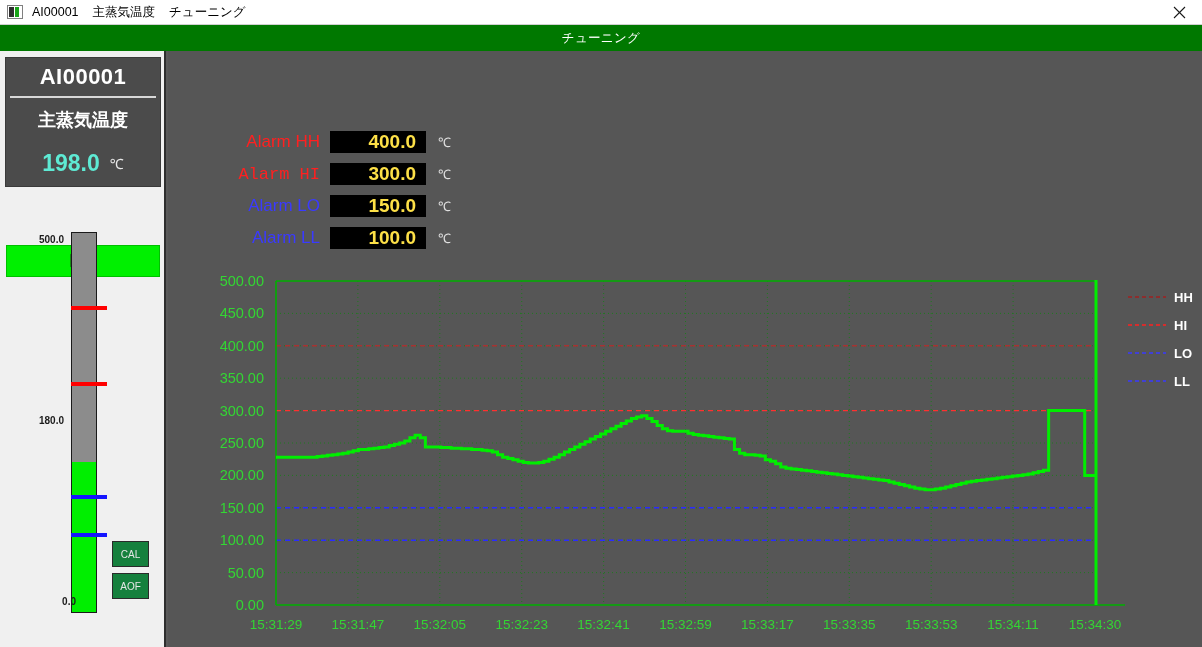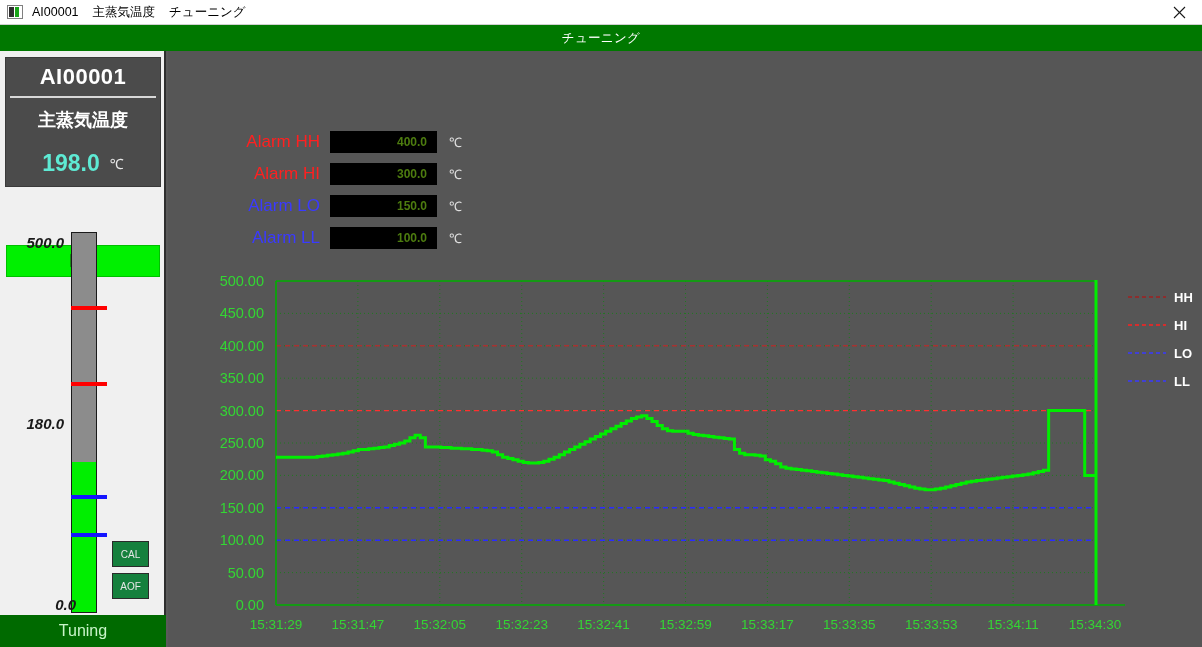--- a/index.html
+++ b/index.html
@@ -104,22 +104,22 @@
     position: absolute; left: 0; bottom: 0; width: 100%;
     background: #00ef00;
   }
   .gauge-seg-line {
     position: absolute; left: 0; width: 100%; height: 1px; background: #1a1a1a;
   }
   .gauge-marker {
     position: absolute; height: 4px;
   }
   .gauge-label {
-    position: absolute; font-size: 15px; font-weight: bold; color: #1a1a1a;
-    text-align: right; width: 58px; font-style: italic;
+    position: absolute; font-size: 10px; font-weight: bold; color: #1a1a1a;
+    text-align: right; width: 58px;
   }
   #btn-cal, #btn-aof {
     position: absolute; left: 112px; width: 37px; height: 26px;
     background: #15803d; border: 1px solid #2a2a2a;
     display: flex; align-items: center; justify-content: center;
     color: #e6e6e6; font-size: 10px; cursor: pointer;
   }
   #btn-cal { top: 490px; }
   #btn-aof { top: 522px; }
 
@@ -139,22 +139,22 @@
   
   #alarm-block { position: absolute; left: 62px; top: 40px; margin-top: 40px; }
   .alarm-row {
     display: flex; align-items: center; height: 22px; margin-bottom: 10px;
   }
   .alarm-label {
     width: 100px; text-align: right; padding-right: 10px;
     font-size: 17px;
   }
   .alarm-field {
-    width: 107px; height: 22px; background: #000000;
-    color: #4d7c0f; font-size: 12px; font-weight: bold;
+    width: 96px; height: 22px; background: #000000;
+    color: #fde047; font-size: 19px; font-weight: bold;
     text-align: right; padding-right: 10px; line-height: 22px;
     cursor: text;
   }
   .alarm-unit { margin-left: 12px; color: #e0e0e0; font-size: 13px; }
 
   
   #chart { position: absolute; left: 0; top: 0; width: 1034px; height: 596px; }
 
   
   svg text { font-family: "Liberation Sans", sans-serif; }
@@ -206,33 +206,32 @@
       <div class="gauge-marker" style="background: rgb(21, 21, 255); left: 71px; width: 36px; top: 444.3px;"></div>
       <div class="gauge-marker" style="background: rgb(21, 21, 255); left: 71px; width: 36px; top: 482.2px;"></div>
     </div>
   <div class="gauge-label" id="gauge-lbl-max" style="left:6px; top:183px;">500.0</div>
   <div class="gauge-label" id="gauge-lbl-mid" style="left:6px; top:364px;">180.0</div>
   <div class="gauge-label" id="gauge-lbl-min" style="left:18px; top:545px;">0.0</div>
 
   <div id="btn-cal">CAL</div>
   <div id="btn-aof">AOF</div>
 
-  <div id="status-bar">Tuning</div>
 </div>
 
 <div id="main">
 
   <div id="alarm-block">
       <div class="alarm-row">
         <div class="alarm-label" style="color: rgb(255, 32, 32);">Alarm HH</div>
         <div class="alarm-field">400.0</div>
         <div class="alarm-unit">℃</div>
       </div>
       <div class="alarm-row">
-        <div class="alarm-label" style="color: rgb(255, 32, 32);">Alarm HI</div>
+        <div class="alarm-label" style="color: rgb(255, 32, 32); font-family: Liberation Mono, monospace;">Alarm HI</div>
         <div class="alarm-field">300.0</div>
         <div class="alarm-unit">℃</div>
       </div>
       <div class="alarm-row">
         <div class="alarm-label" style="color: rgb(58, 58, 255);">Alarm LO</div>
         <div class="alarm-field">150.0</div>
         <div class="alarm-unit">℃</div>
       </div>
       <div class="alarm-row">
         <div class="alarm-label" style="color: rgb(58, 58, 255);">Alarm LL</div>

